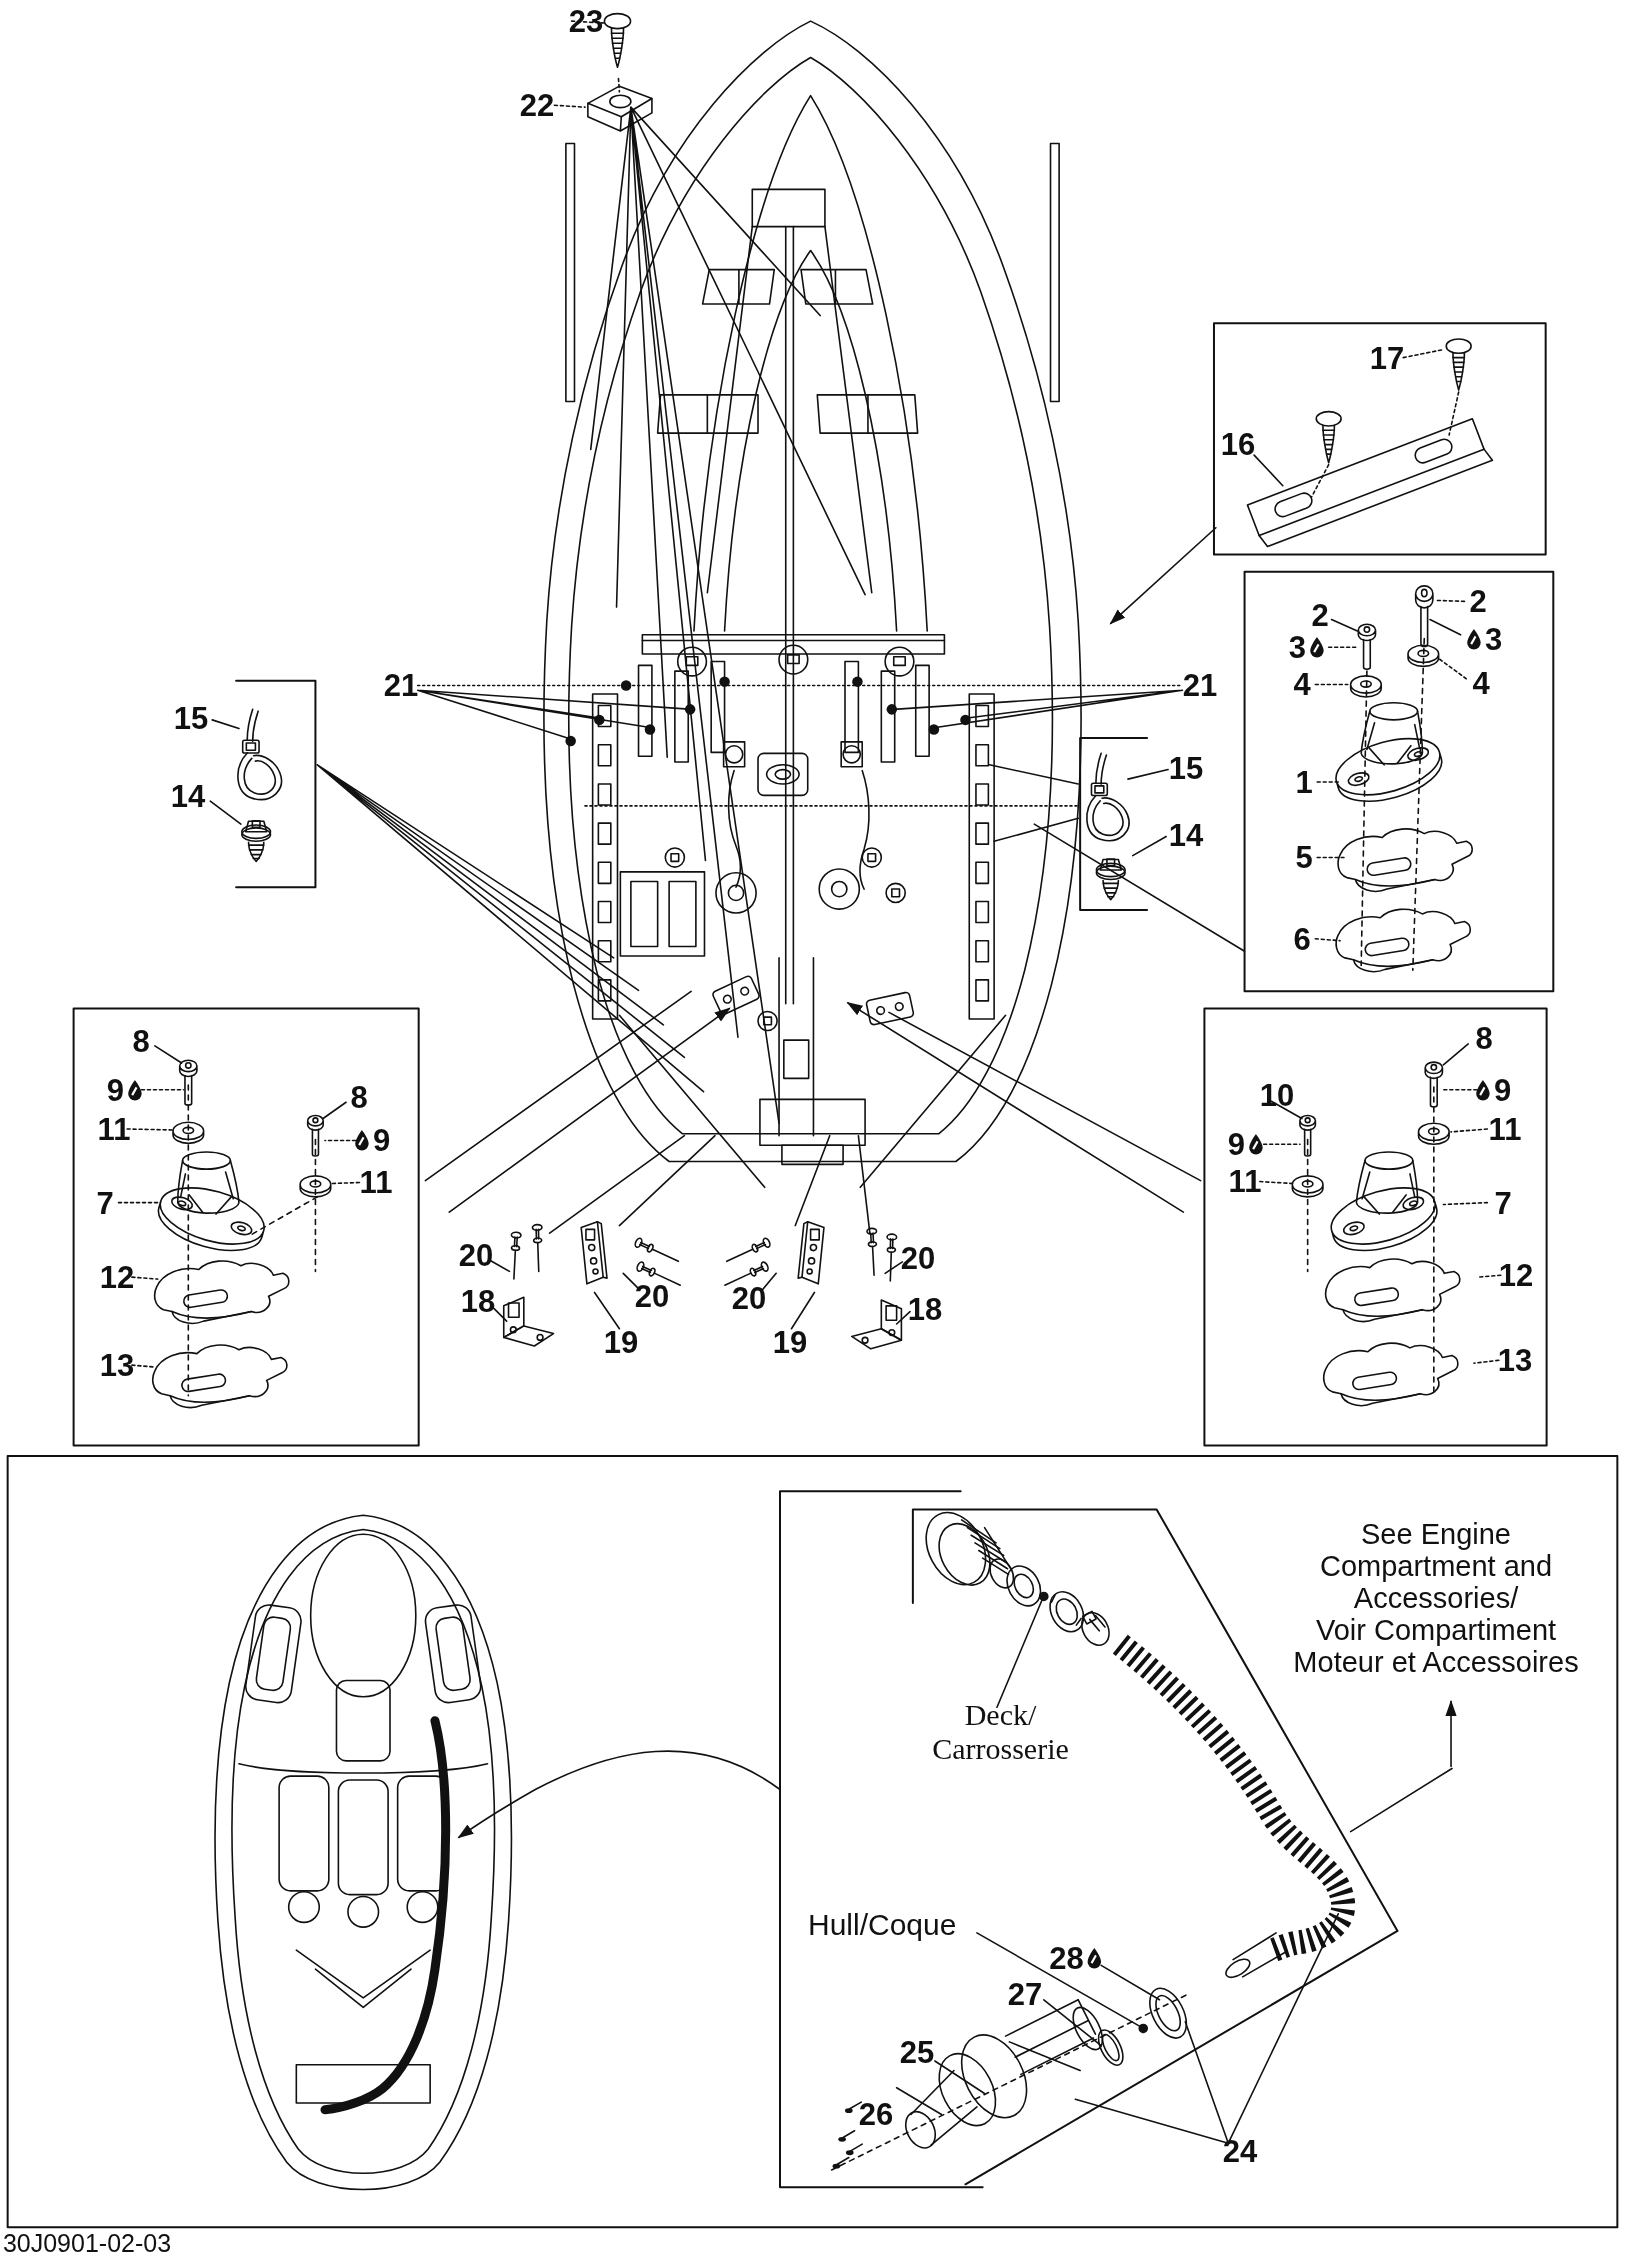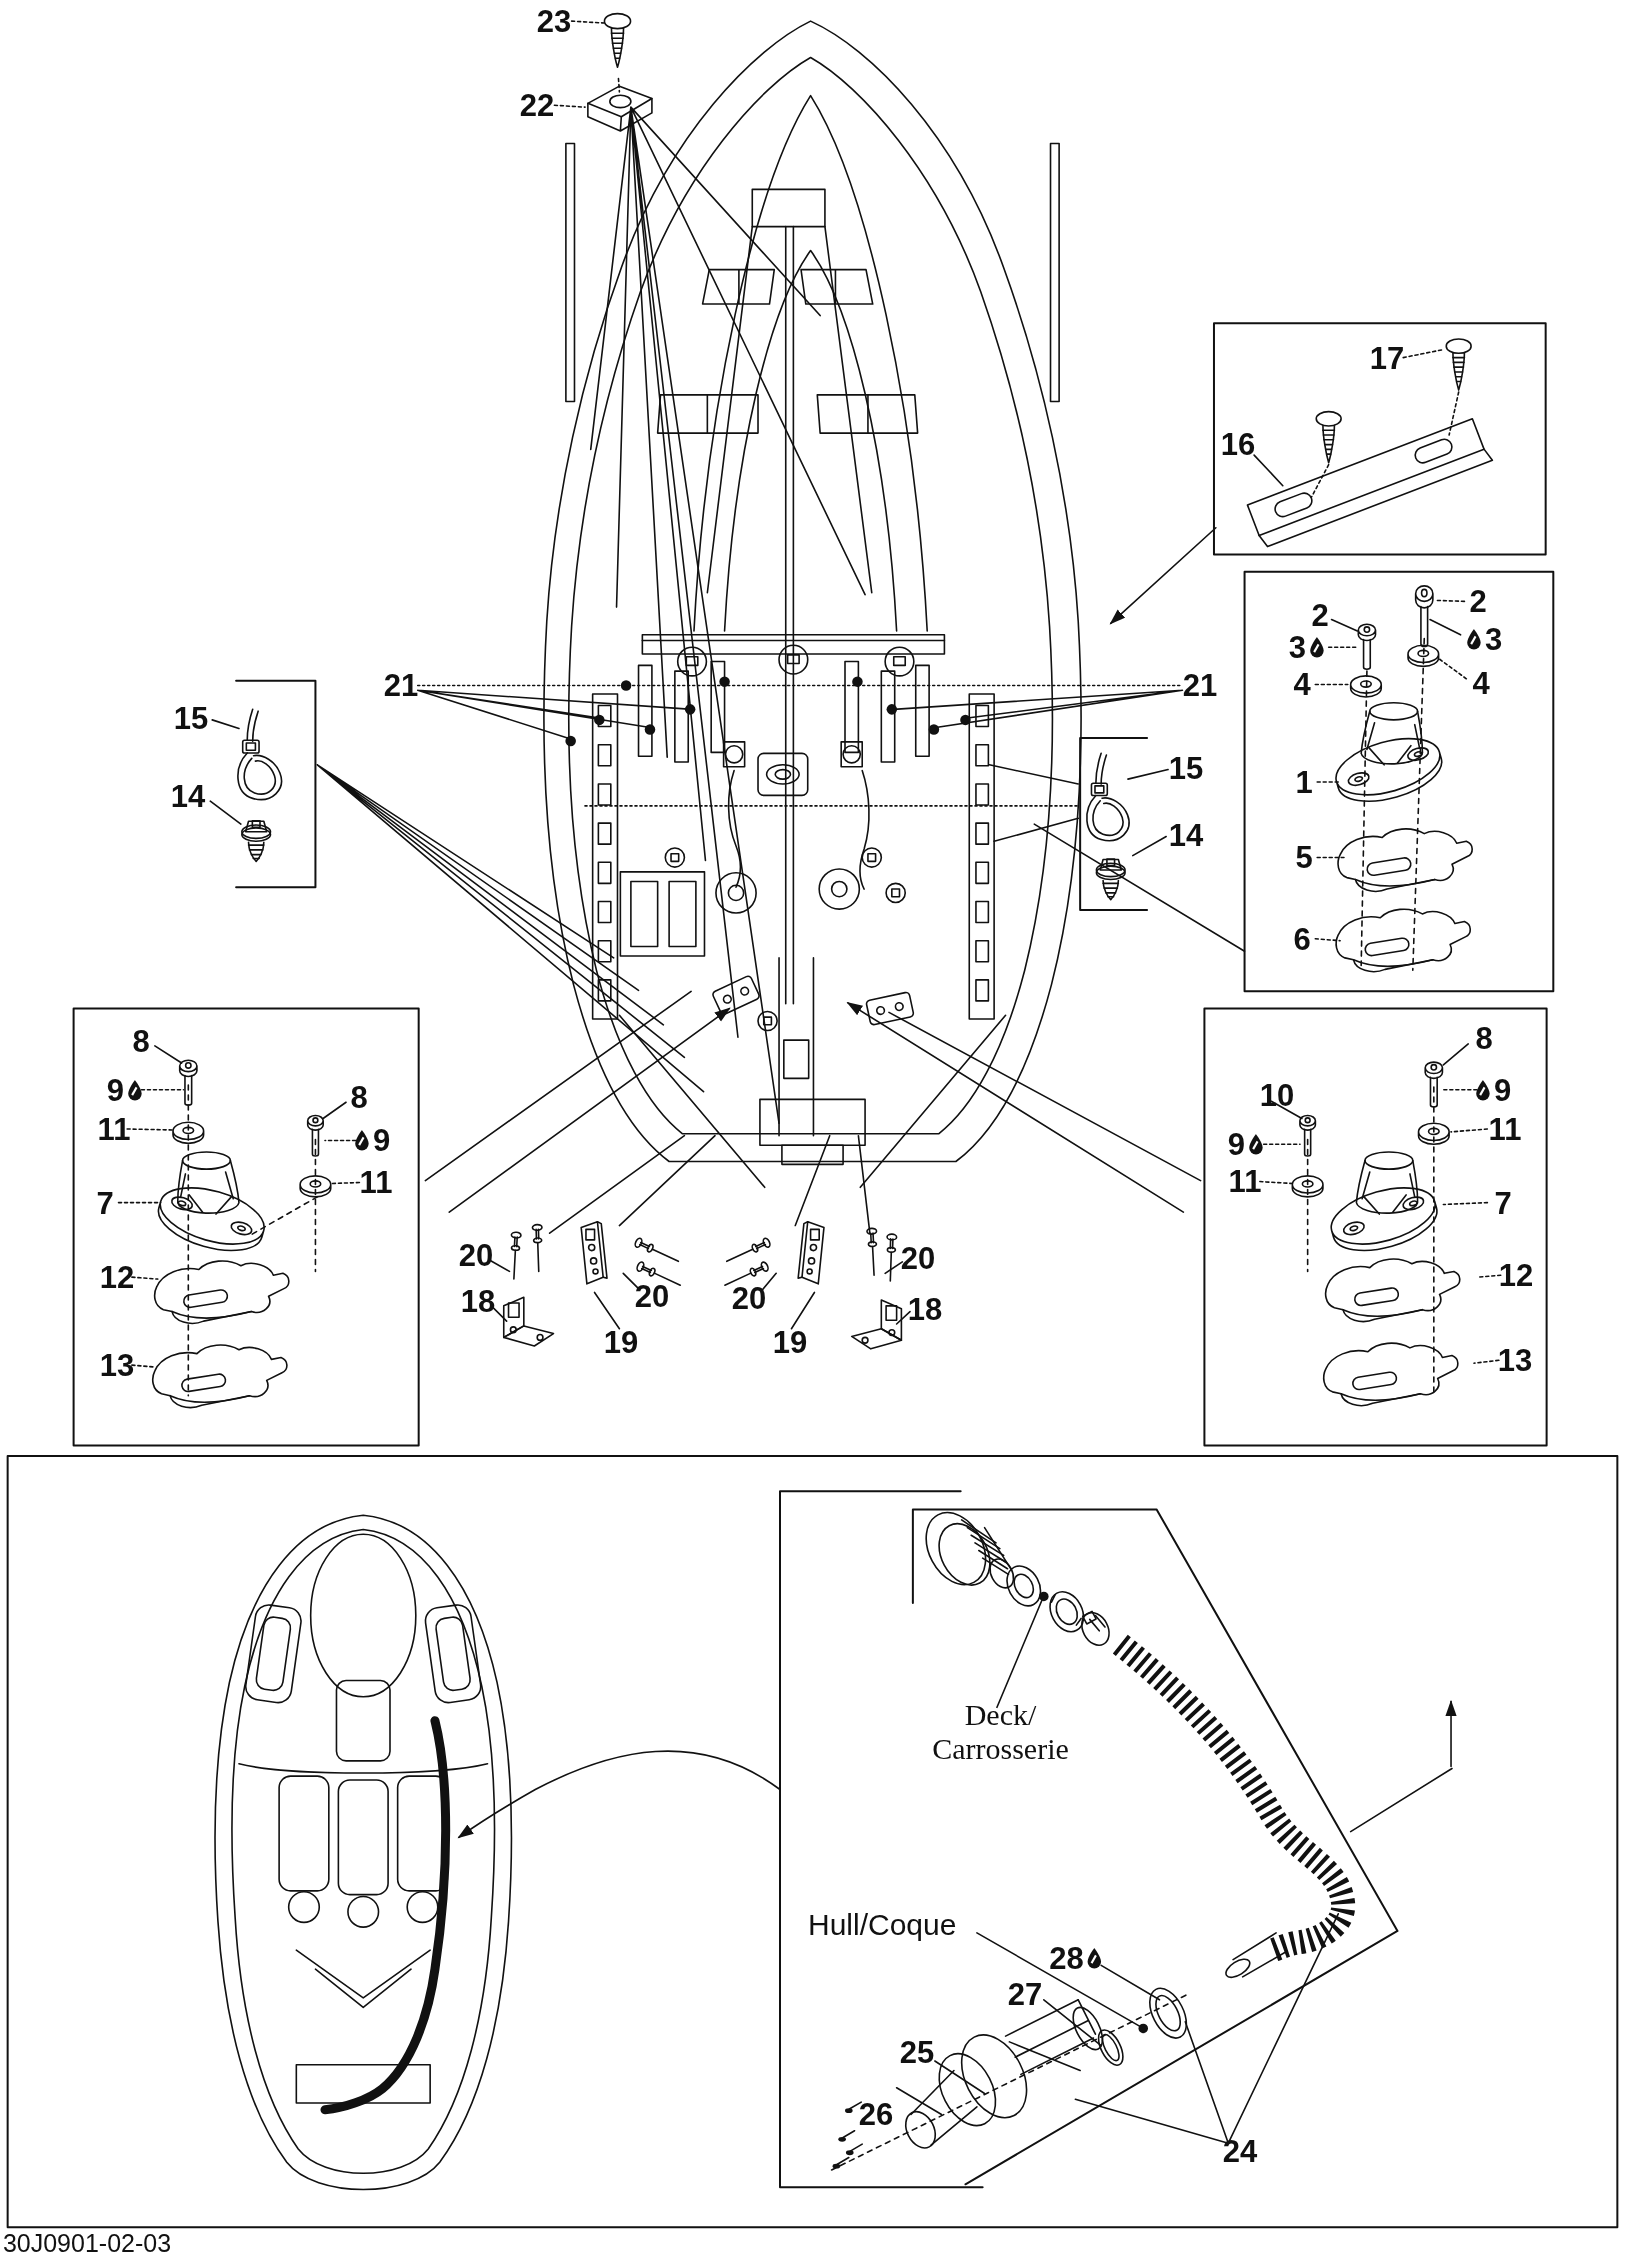--- a/index.html
+++ b/index.html
@@ -401,21 +401,21 @@
           <circle cx="442" cy="1995" r="16"></circle>
     <path d="M310,2040 L380,2090 L450,2040 M330,2060 L380,2100 L430,2060"></path>
     <rect x="310" y="2160" width="140" height="40"></rect>
     <path d="M455,1800 C470,1860 470,1960 455,2060 C448,2110 430,2160 400,2185 C385,2197 360,2205 340,2207" stroke-width="9"></path>
     <path d="M816,1872 C730,1808 640,1830 560,1872 C530,1889 500,1908 480,1922" marker-end="url(#arr)"></path>
   </g>
 </g>
 </svg>
 
 <div id="callouts">
-      <div class="callout" style="left: 554px; top: 21px; align-items: flex-end;">
+      <div class="callout" style="left: 586px; top: 21px; align-items: flex-end;">
         <span class="num">23</span>
       </div>
       <div class="callout" style="left: 537px; top: 105px;">
         <span class="num">22</span>
       </div>
       <div class="callout" style="left: 1387px; top: 358px;">
         <span class="num">17</span>
       </div>
       <div class="callout" style="left: 1238px; top: 444px;">
         <span class="num">16</span>
@@ -581,19 +581,24 @@
         <span class="num">25</span>
       </div>
       <div class="callout" style="left: 876px; top: 2078px; margin-top: 36px;">
         <span class="num">26</span>
       </div>
       <div class="callout" style="left: 1240px; top: 2151px;">
         <span class="num">24</span>
       </div>
     </div>
 
+<div class="note note-see">See Engine
+Compartment and
+Accessories/
+Voir Compartiment
+Moteur et Accessoires</div>
 <div class="note note-deck">Deck/
 Carrosserie</div>
 <div class="note note-hull">Hull/Coque</div>
 <div class="footer">30J0901-02-03</div>
 
 </div>
 
 
 </body></html>

